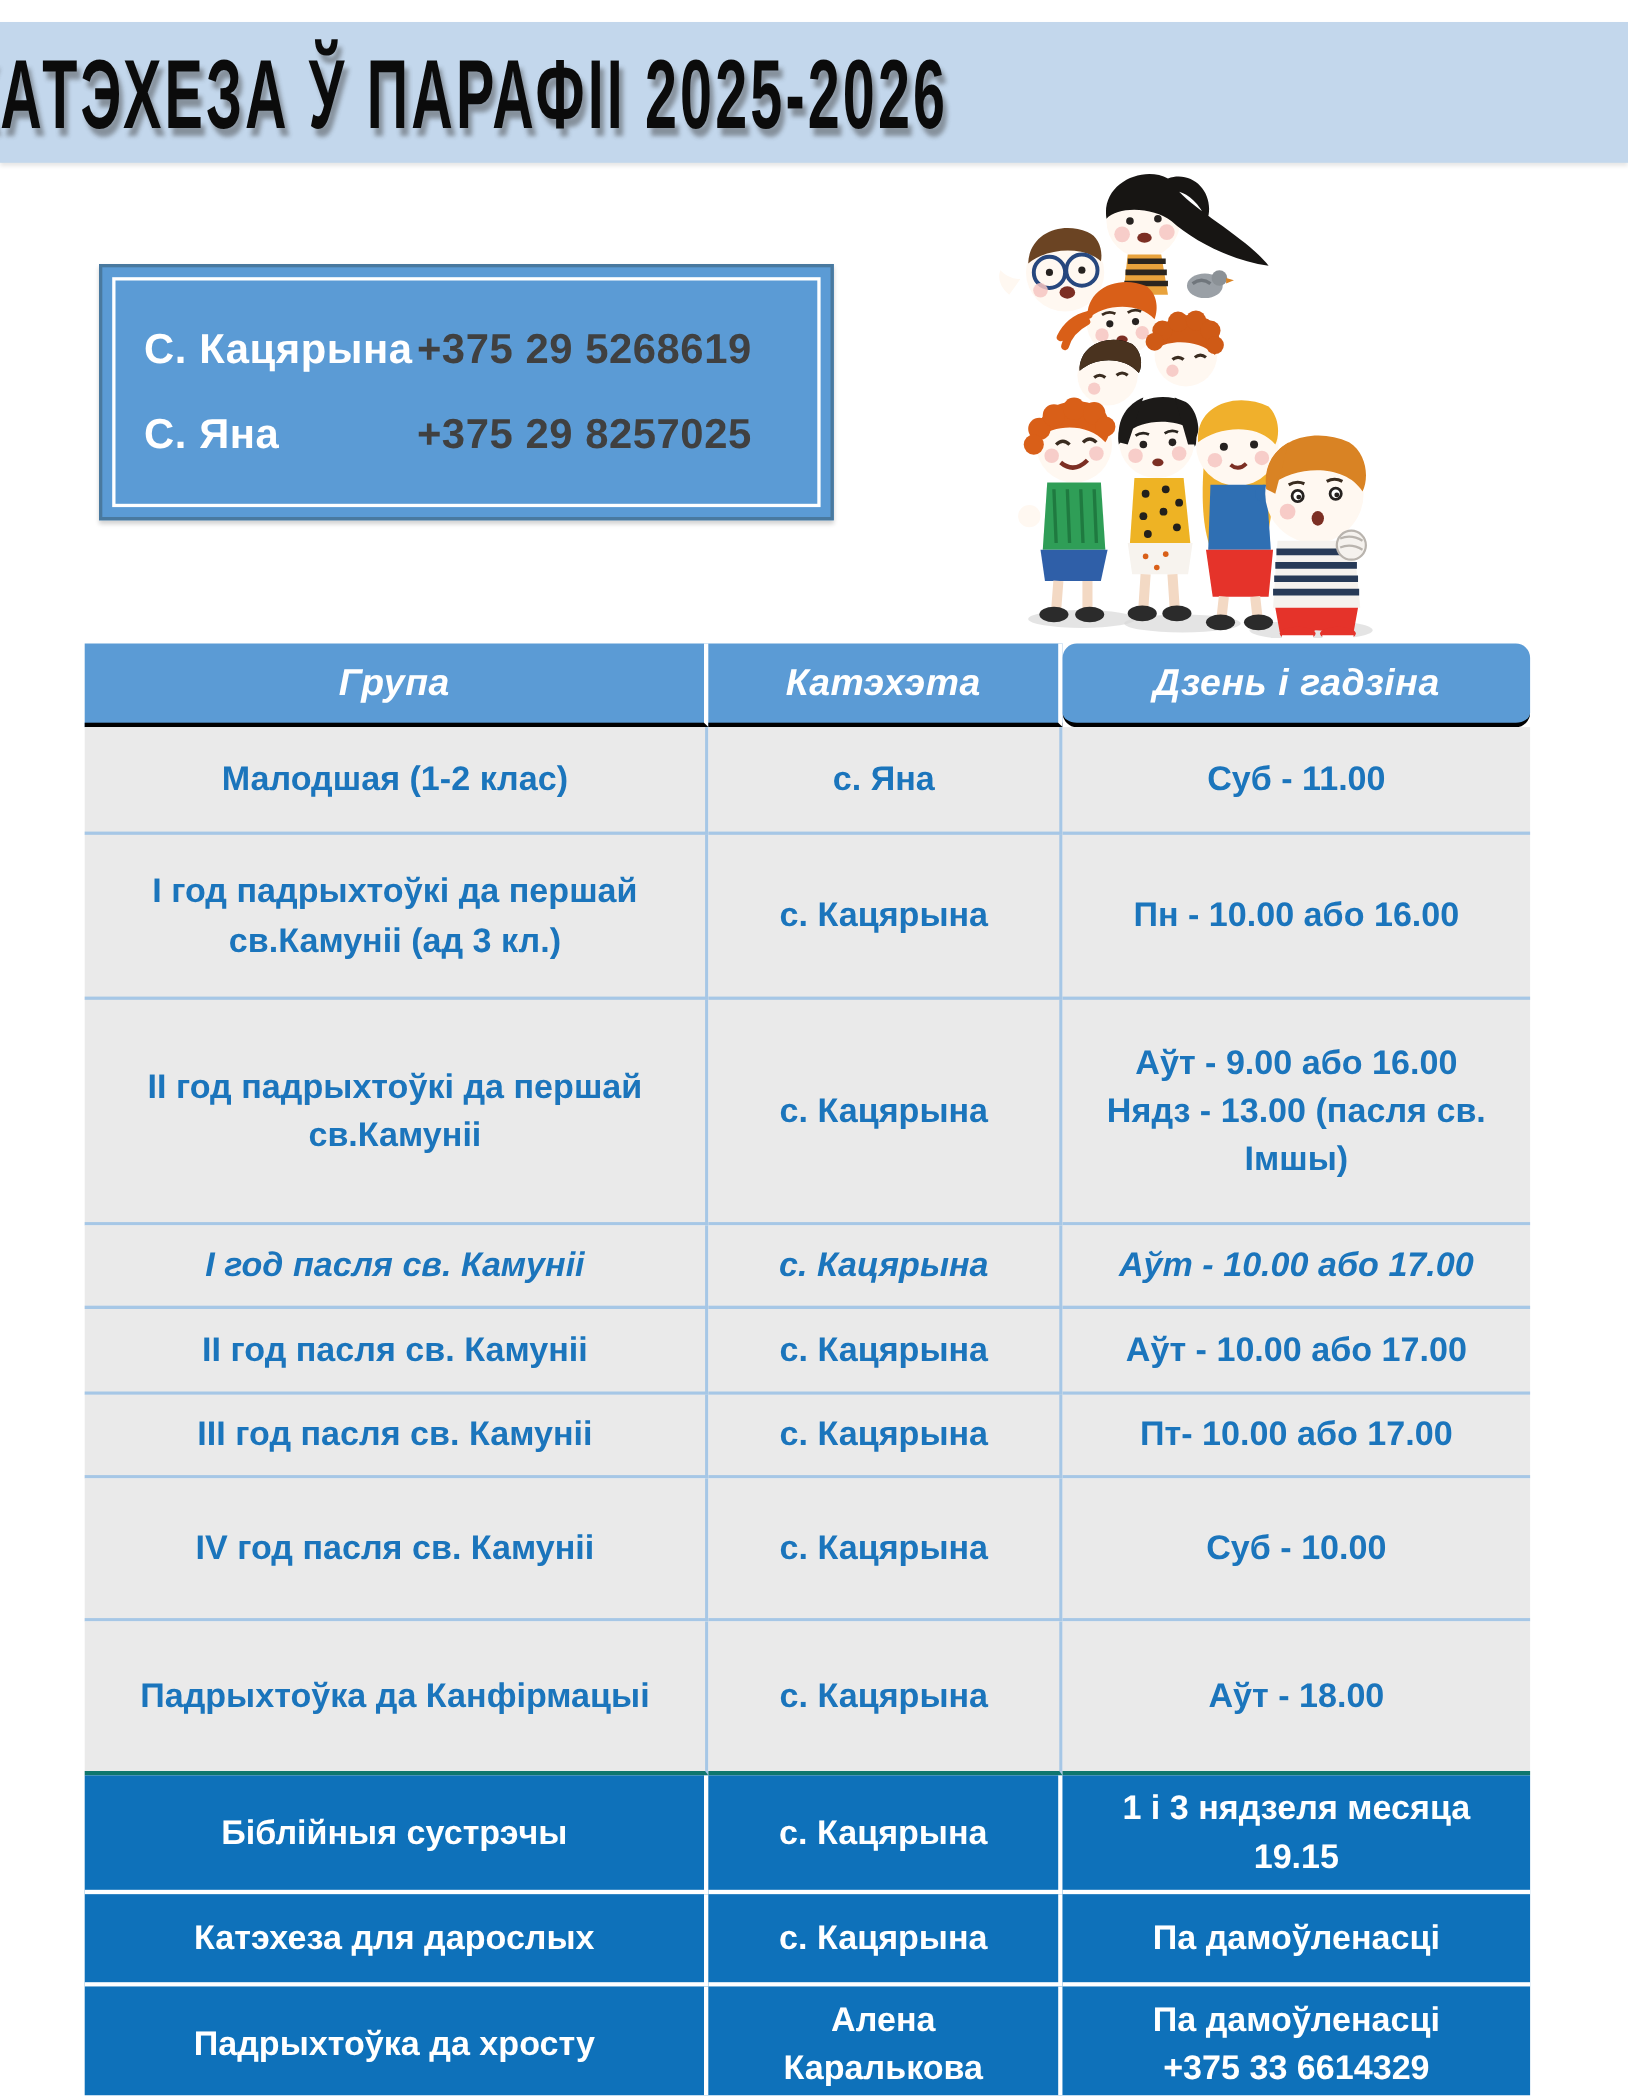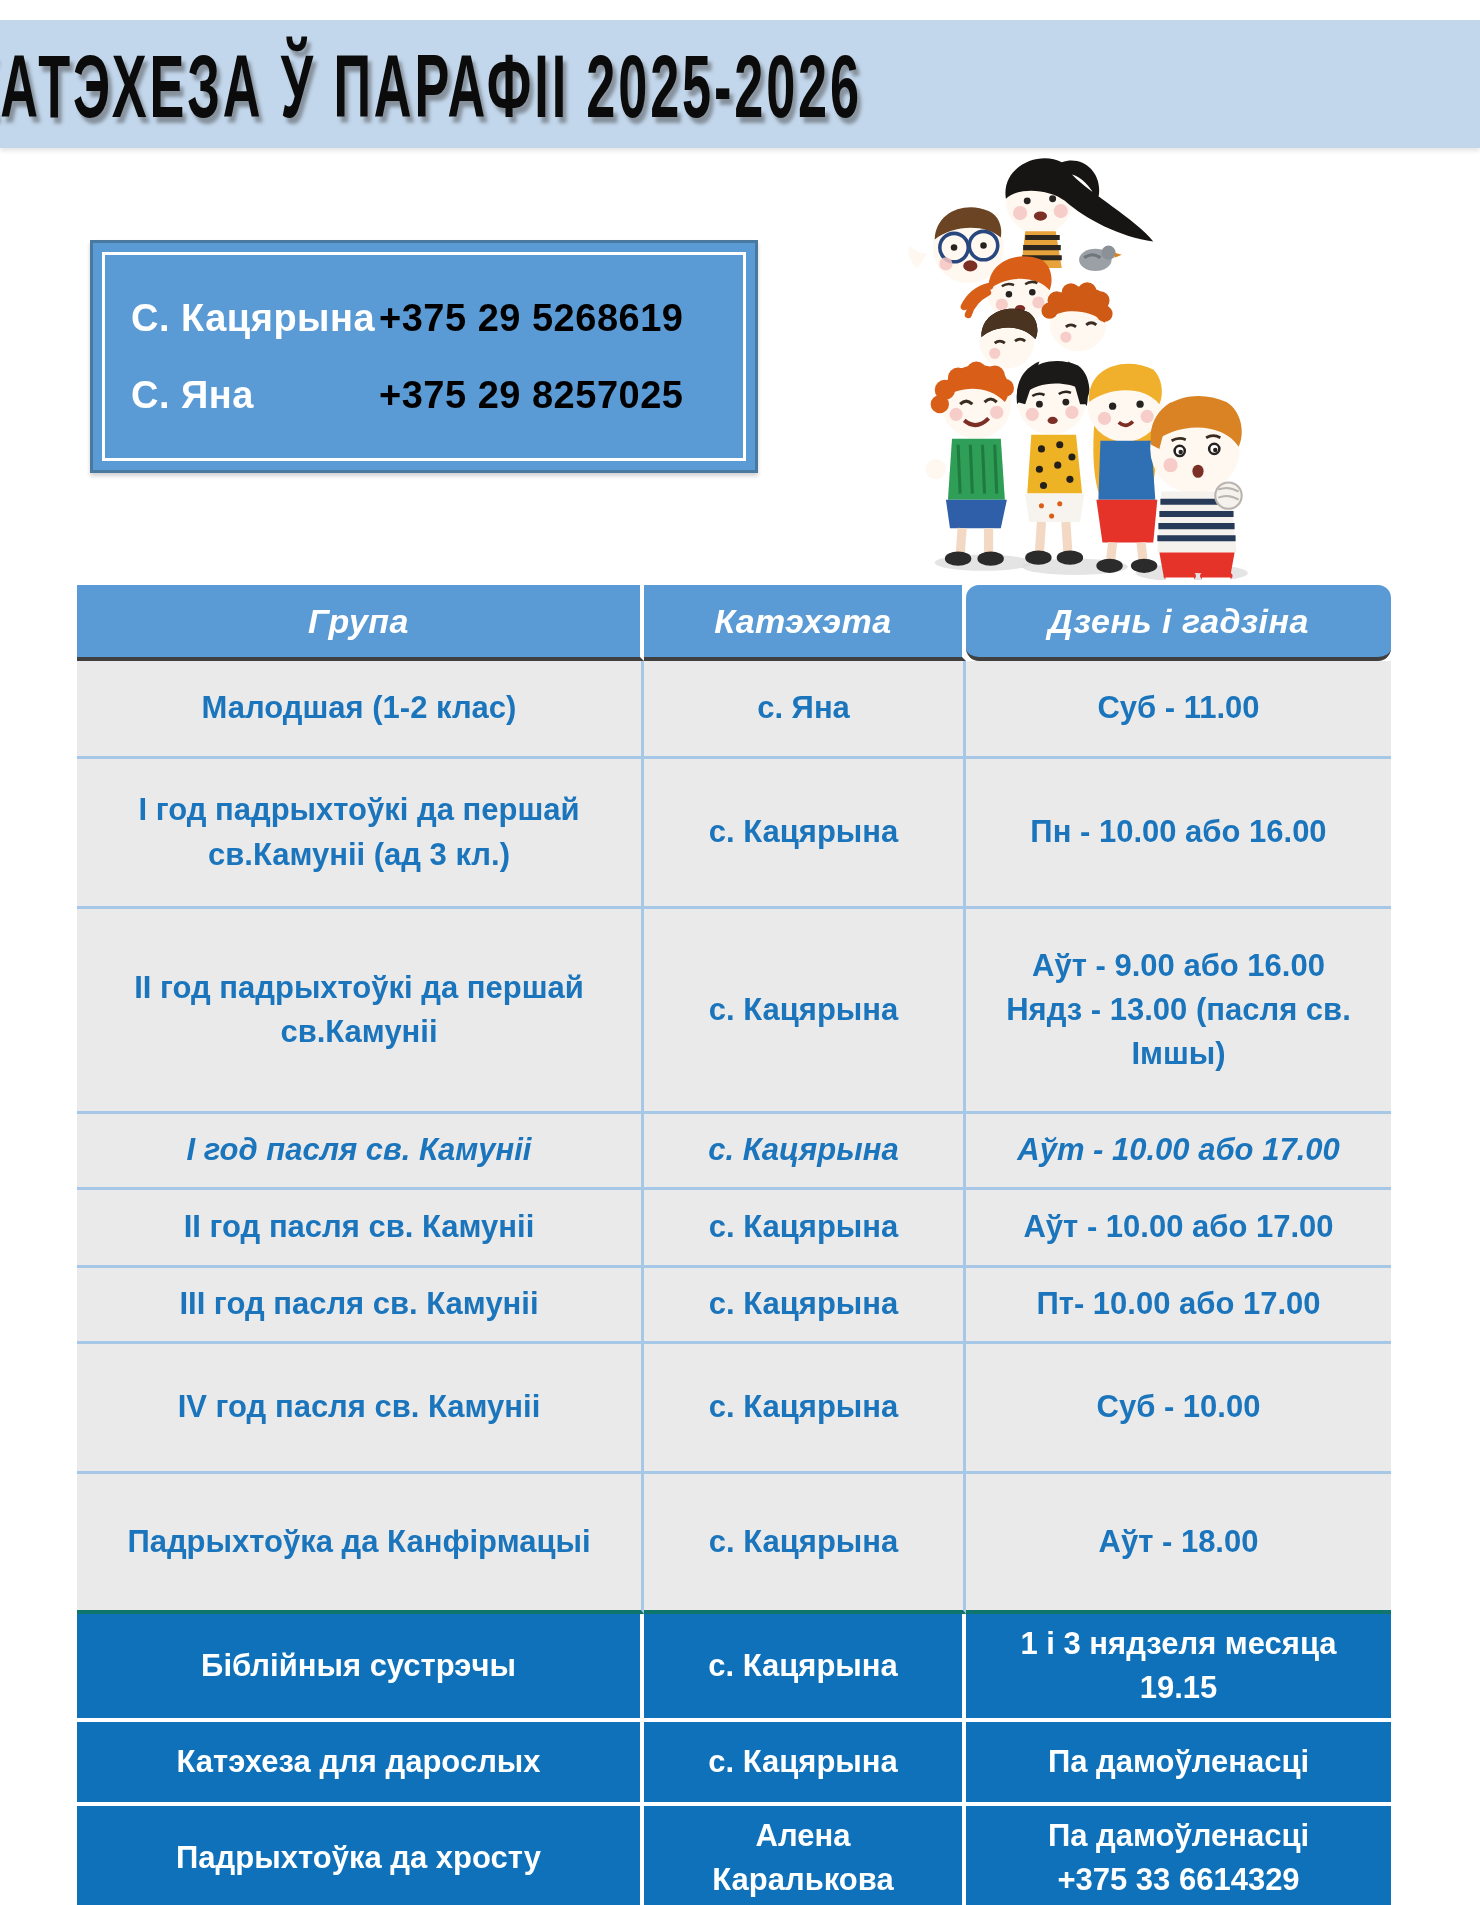--- a/index.html
+++ b/index.html
@@ -29,35 +29,35 @@
   }
   .contact-card-inner {
     width:100%; height:100%; border:3px solid #ffffff;
     display:flex; flex-direction:column; justify-content:center; gap:34px;
     padding:0 26px;
   }
   .contact-row { display:flex; align-items:baseline; }
   .contact-name {
     width:248px; color:#ffffff; font-size:38px; font-weight:700; letter-spacing:0.5px;
   }
-  .contact-phone { color:#000000; font-size:38px; font-weight:700; letter-spacing:0.5px; }
+  .contact-phone { color:#404040; font-size:38px; font-weight:700; letter-spacing:0.5px; }
 
   
   .illustration {
     position:absolute; left:885px; top:148px; width:380px; height:432px;
   }
 
   
   .table-wrap { position:absolute; left:77px; top:585px; width:1314px; }
   table.schedule { width:100%; border-collapse:separate; border-spacing:0; table-layout:fixed; }
   th, td { text-align:center; vertical-align:middle; white-space:pre-line; overflow:hidden; }
   th {
     background:#5b9bd5; color:#ffffff; font-style:italic; font-weight:700;
     font-size:34px; height:76px; border-right:4px solid #ffffff;
-    border-bottom:4px solid #404040; letter-spacing:0.5px;
+    border-bottom:4px solid #000000; letter-spacing:0.5px;
   }
   th:last-child { border-right:none;border-radius:13px; }
   td { font-weight:700; font-size:31px; line-height:1.42; padding:8px 12px; }
   tr.light td {
     background:#eaeaea; color:#1b75bc;
     border-right:3px solid #a6c7e6; border-bottom:3px solid #a6c7e6;
   }
   tr.light td:last-child { border-right:none; }
   tr.light:last-of-type td, tr.light.section-end td { border-bottom:4px solid #0f766e; }
   tr.dark td {

